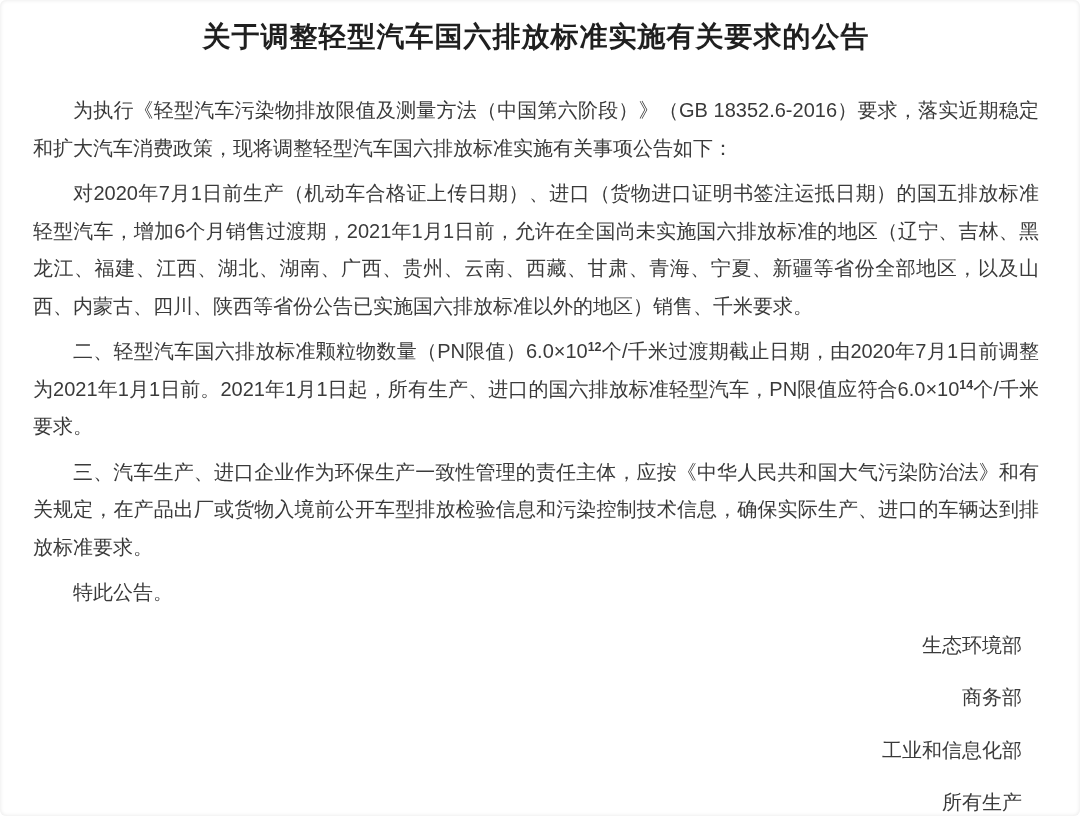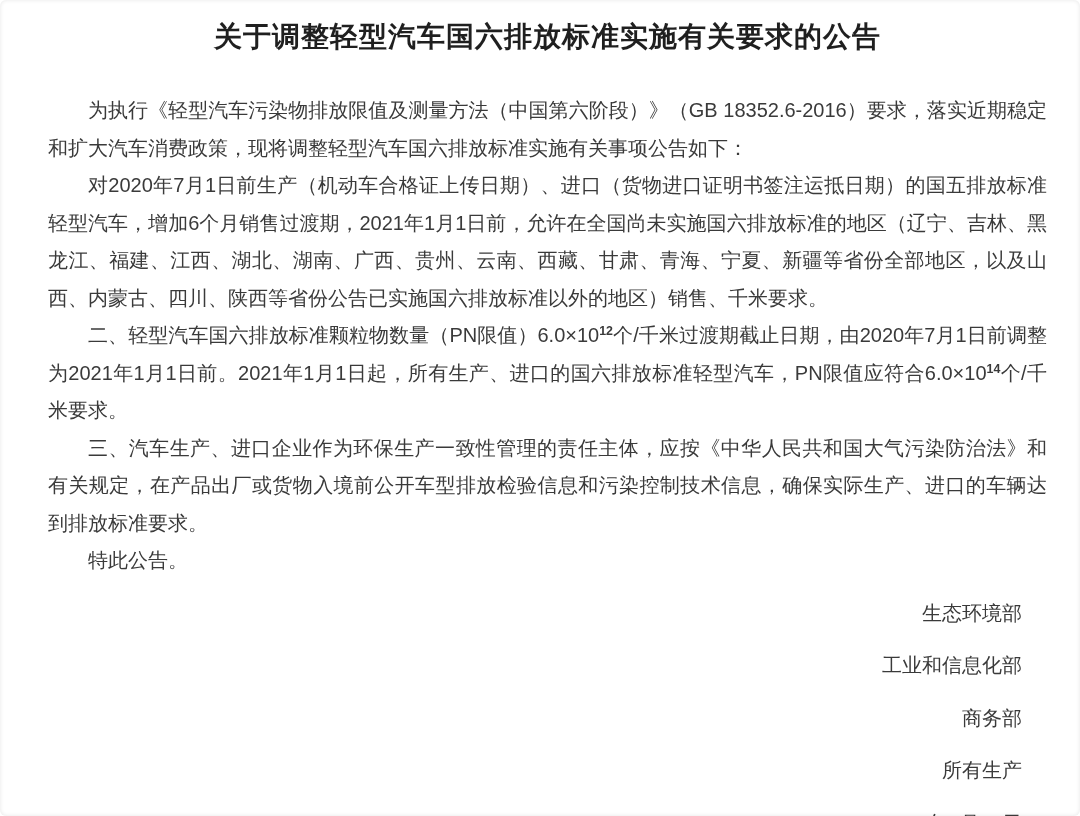--- a/index.html
+++ b/index.html
@@ -6,39 +6,39 @@
   .page {
     position: relative;
     width: 1080px;
     height: 816px;
     margin: 0 auto;
     background: var(--page-bg, #ffffff);
     box-shadow: inset 0 0 4px rgba(0,0,0,0.10);
     border-radius: 6px;
     overflow: hidden;
     box-sizing: border-box;
-    padding: 18px 33px 0 48px;
+    padding: 18px 33px 0 25px;
     font-family: "Liberation Sans", "DejaVu Sans", sans-serif;
     color: var(--text-color, #333333);
   }
   h1.doc-title {
     margin: 0 0 36px 0;
     text-align: center;
     font-size: 28px;
     font-weight: bold;
     color: var(--title-color, #1a1a1a);
     letter-spacing: 1px;
   }
   .doc-body {
     font-size: 20px;
     line-height: 1.875;
     text-align: justify;
   }
   .para {
-    margin: 0;
+    margin: 8px;
     text-indent: 2em;
   }
   .para sup {
     font-size: 62%;
     line-height: 0;
     vertical-align: baseline;
     position: relative;
     top: -0.55em;
     font-weight: bold;
   }
@@ -63,20 +63,20 @@
         <p class="para"><span>对2020年7月1日前生产（机动车合格证上传日期）、进口（货物进口证明书签注运抵日期）的国五排放标准轻型汽车，增加6个月销售过渡期，2021年1月1日前，允许在全国尚未实施国六排放标准的地区（辽宁、吉林、黑龙江、福建、江西、湖北、湖南、广西、贵州、云南、西藏、甘肃、青海、宁夏、新疆等省份全部地区，以及山西、内蒙古、四川、陕西等省份公告已实施国六排放标准以外的地区）销售、千米要求。</span></p>
         <p class="para"><span>二、轻型汽车国六排放标准颗粒物数量（PN限值）6.0×10</span><sup>12</sup><span>个/千米过渡期截止日期，由2020年7月1日前调整为2021年1月1日前。2021年1月1日起，所有生产、进口的国六排放标准轻型汽车，PN限值应符合6.0×10</span><sup>14</sup><span>个/千米要求。</span></p>
         <p class="para"><span>三、汽车生产、进口企业作为环保生产一致性管理的责任主体，应按《中华人民共和国大气污染防治法》和有关规定，在产品出厂或货物入境前公开车型排放检验信息和污染控制技术信息，确保实际生产、进口的车辆达到排放标准要求。</span></p>
       </div>
 
     <p class="para">特此公告。</p>
 
     <div class="signatures">
       <div>
           <p class="sig">生态环境部</p>
+          <p class="sig">商务部</p>
           <p class="sig">工业和信息化部</p>
-          <p class="sig">商务部</p>
           <p class="sig">所有生产</p>
         </div>
       <p class="sig">2020年5月13日</p>
     </div>
   </div>
 </div>
 
 </body></html>

